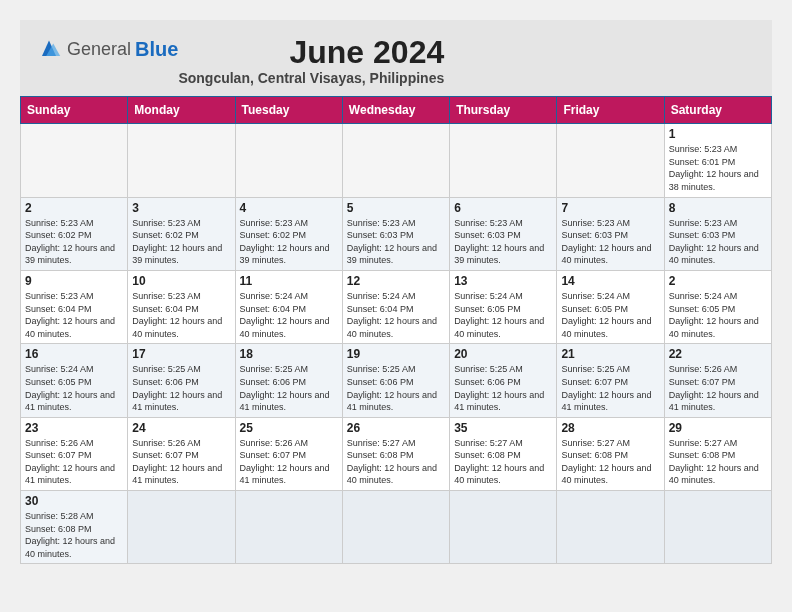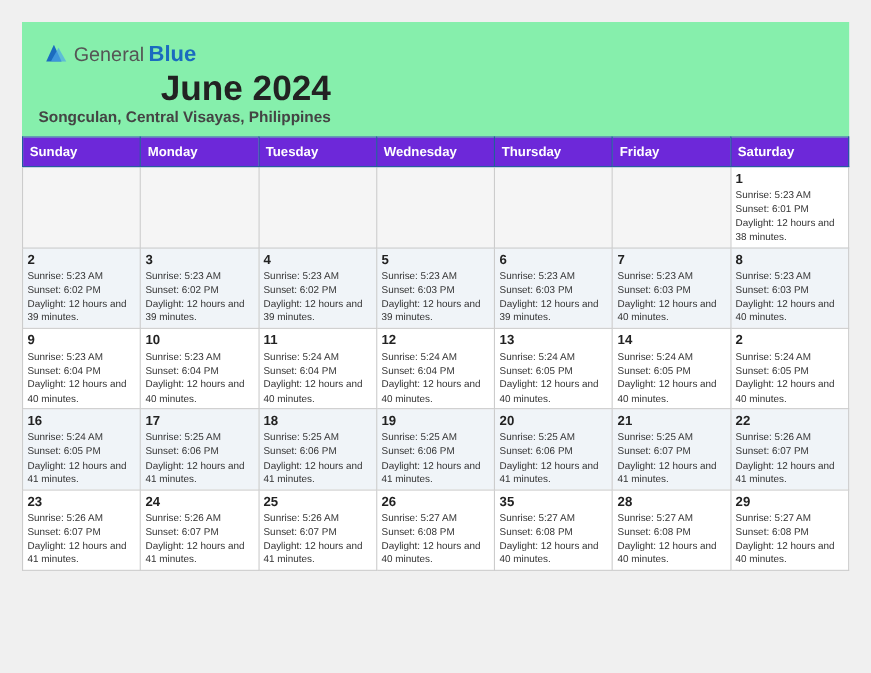--- a/index.html
+++ b/index.html
@@ -10,25 +10,24 @@
       min-height: 612px;
       padding: 20px;
     }
     .container {
       background: #fff;
       width: 752px;
       margin: 0 auto;
     }
     .header {
       display: flex;
-      justify-content: flex-end;
+      justify-content: flex-start;
       align-items: flex-start;
       padding: 15px 15px 10px 15px;
-      background: #86efac;
-      flex-direction: column;
+      background: #e5e5e5;
     }
     .logo {
       display: flex;
       align-items: center;
       gap: 4px;
     }
     .logo-text-general {
       font-size: 18px;
       font-weight: normal;
       color: #555;
@@ -55,21 +54,21 @@
       font-size: 14px;
       color: #444;
       font-weight: bold;
     }
     .calendar-table {
       width: 100%;
       border-collapse: collapse;
       border: 1px solid #ccc;
     }
     .calendar-table th {
-      background: #6d28d9;
+      background: #be185d;
       color: #fff;
       font-size: 12px;
       font-weight: bold;
       text-align: left;
       padding: 6px 6px;
       border: 1px solid #1f6099;
     }
     .calendar-table td {
       vertical-align: top;
       border: 1px solid #ccc;
@@ -267,15 +266,27 @@
         <td>
           <div class="day-number">28</div>
           <div class="day-info">Sunrise: 5:27 AM<br>Sunset: 6:08 PM<br>Daylight: 12 hours and 40 minutes.</div>
         </td>
         <td>
           <div class="day-number">29</div>
           <div class="day-info">Sunrise: 5:27 AM<br>Sunset: 6:08 PM<br>Daylight: 12 hours and 40 minutes.</div>
         </td>
       </tr>
 
+      <tr class="row-shaded">
+        <td>
+          <div class="day-number">30</div>
+          <div class="day-info">Sunrise: 5:28 AM<br>Sunset: 6:08 PM<br>Daylight: 12 hours and 40 minutes.</div>
+        </td>
+        <td class="empty"></td>
+        <td class="empty"></td>
+        <td class="empty"></td>
+        <td class="empty"></td>
+        <td class="empty"></td>
+        <td class="empty"></td>
+      </tr>
     </tbody>
   </table>
 </div>
 
 </body></html>

